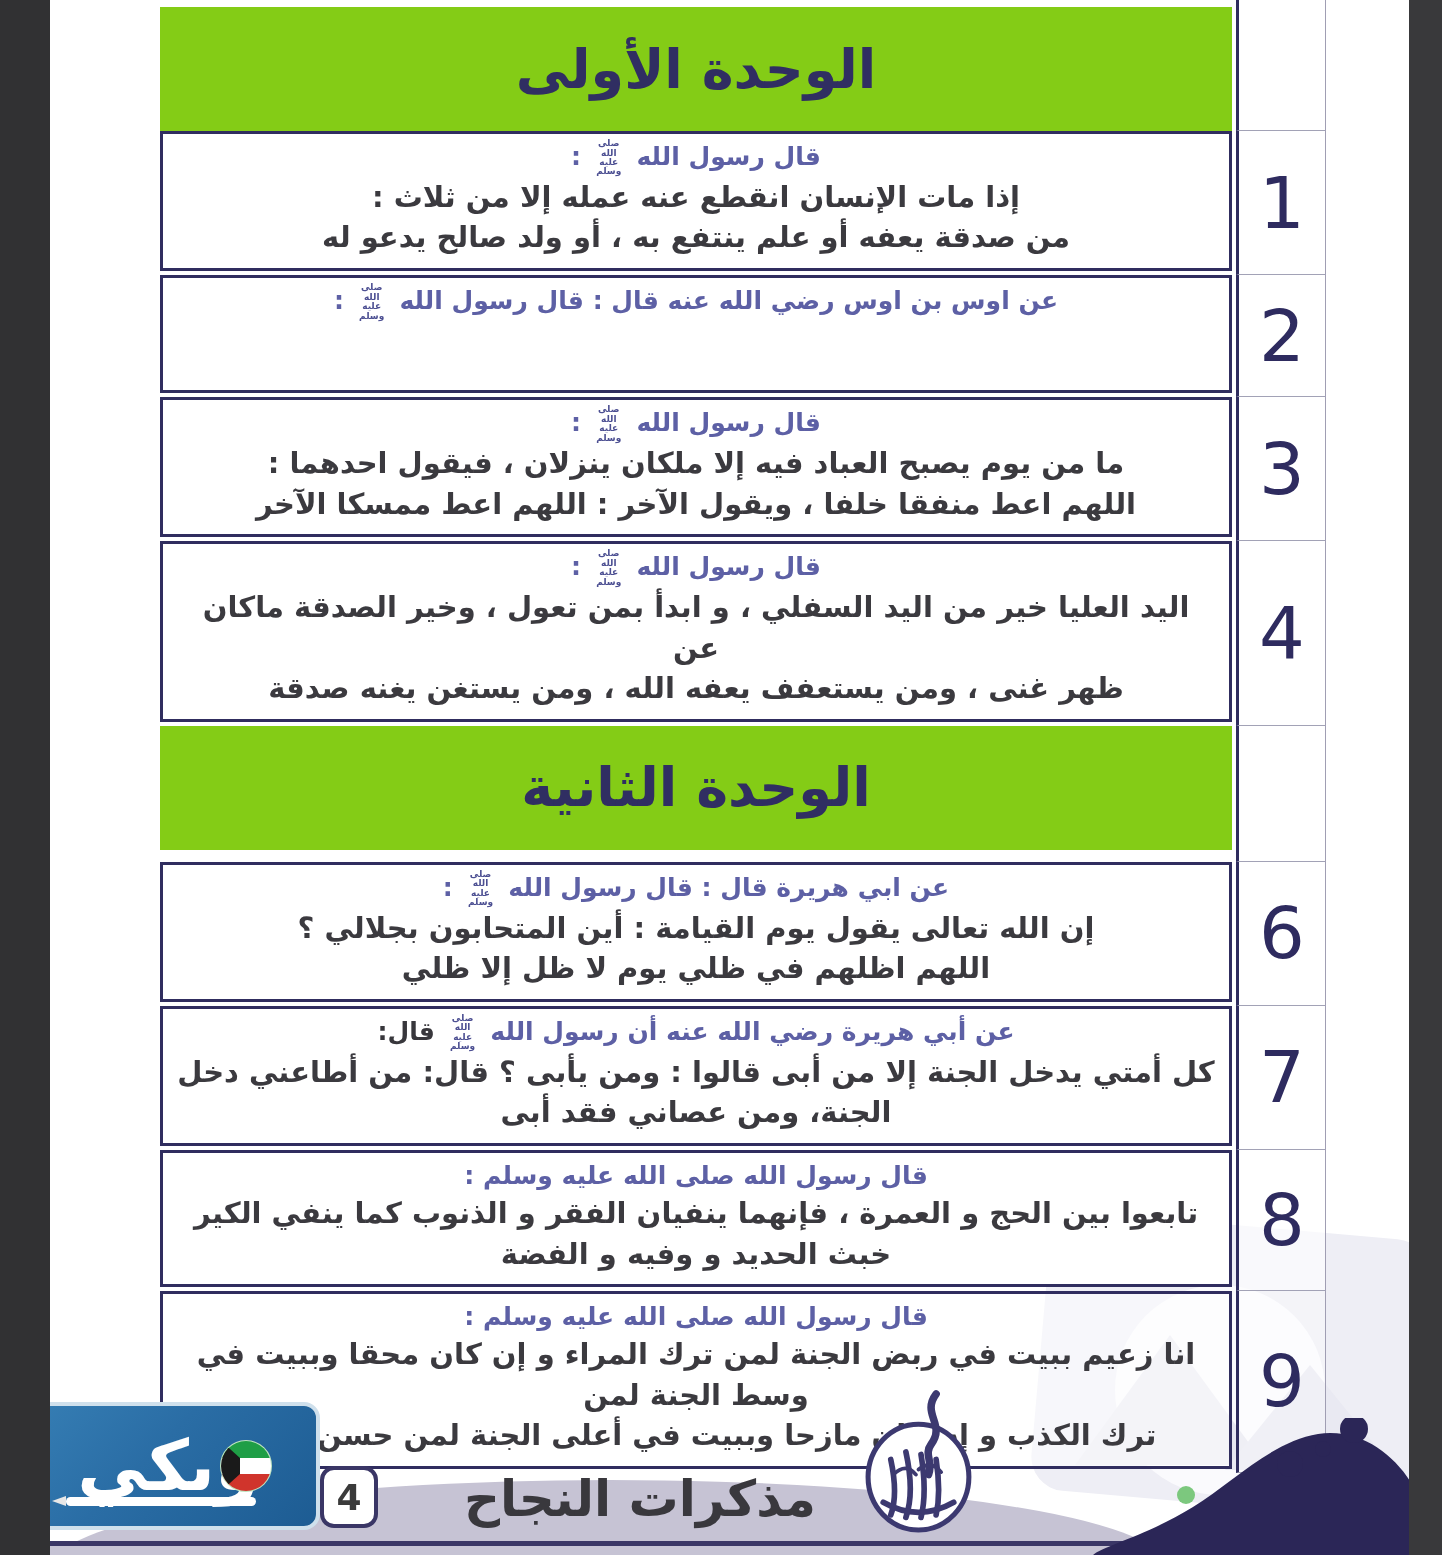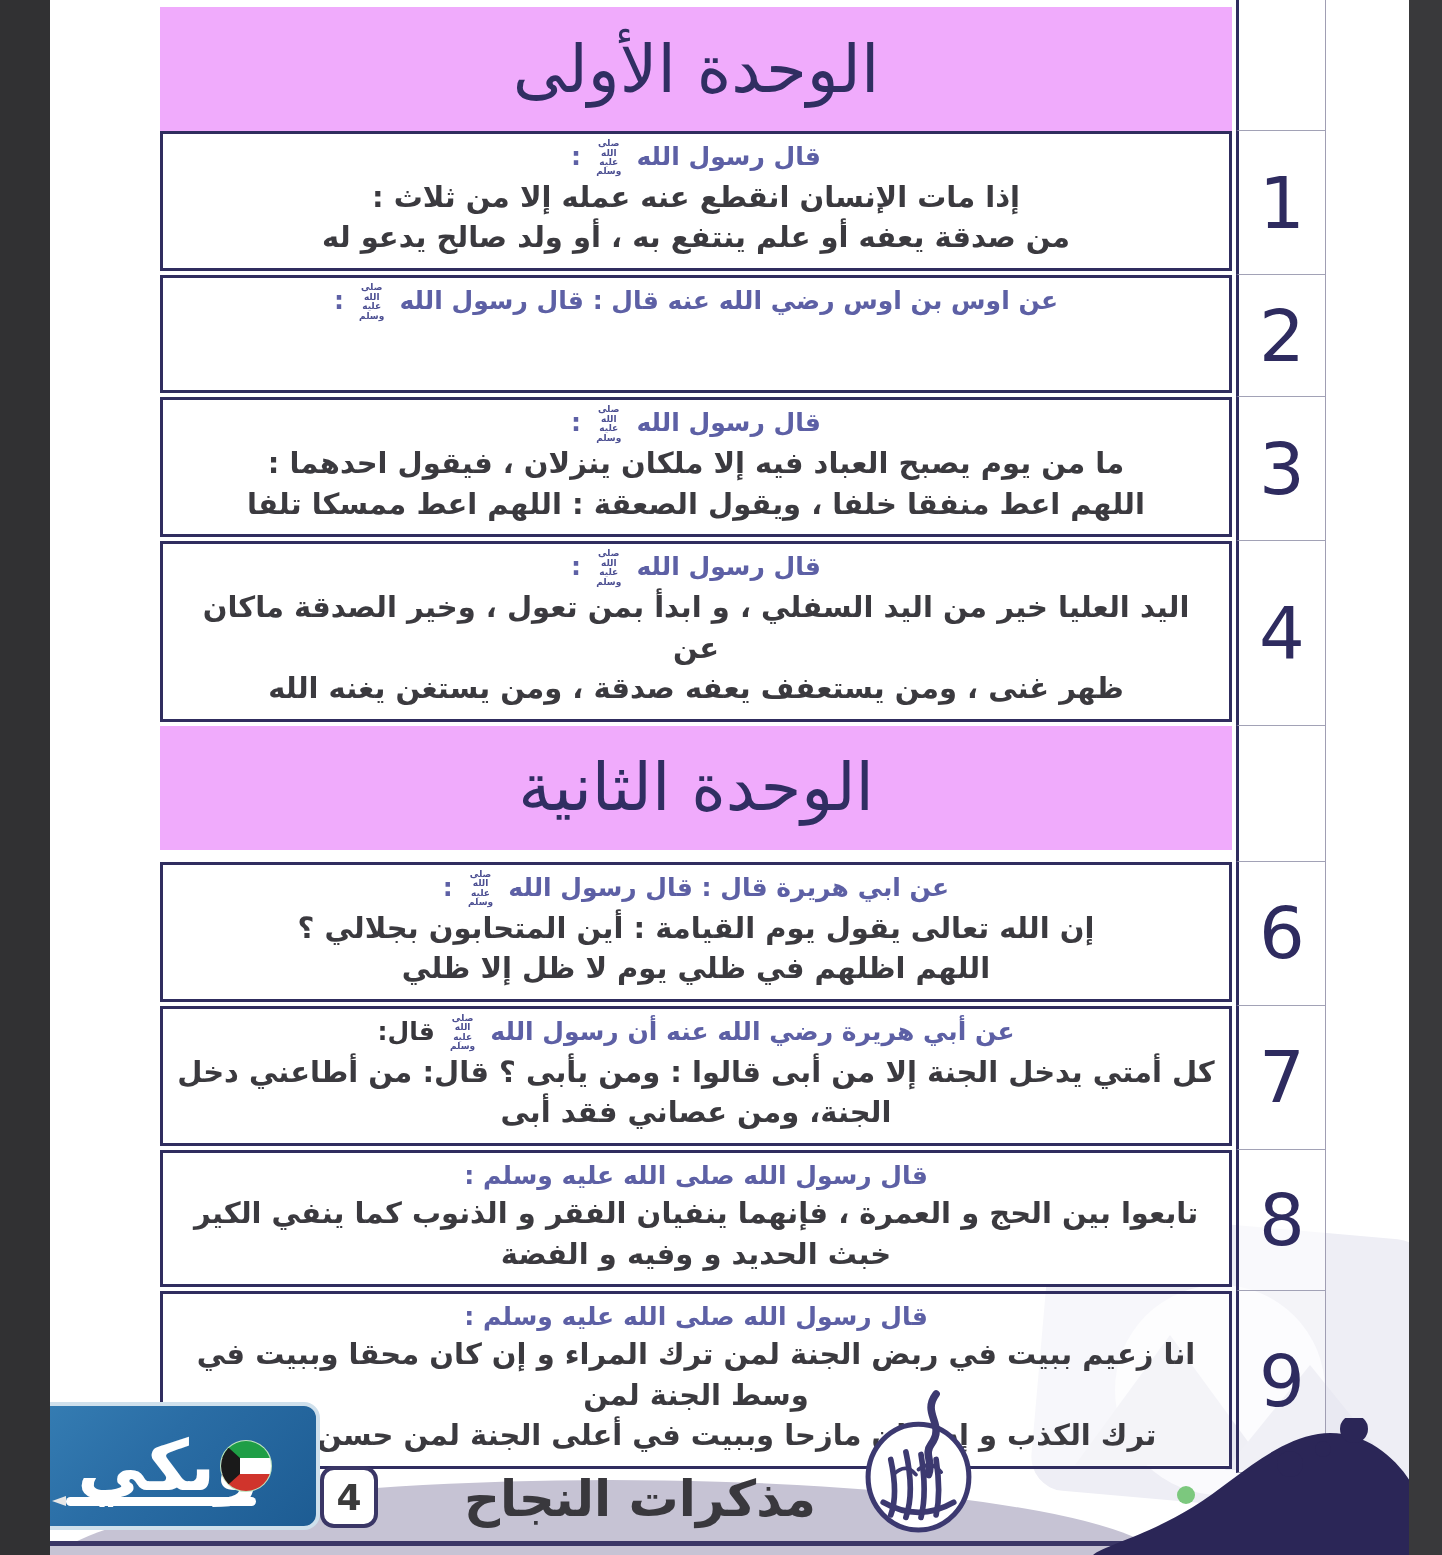--- a/index.html
+++ b/index.html
@@ -23,22 +23,22 @@
   .table-wrap{position:absolute;left:160px;top:0;width:1168px;z-index:2;}
   .item{display:flex;direction:ltr;}
   .cell-text{flex:0 0 1072px;box-sizing:border-box;direction:rtl;}
   .cell-num{
     flex:0 0 90px;margin-left:4px;box-sizing:border-box;
     border-left:3px solid #2f2c5e;border-right:1.5px solid #a09eb3;border-bottom:1.5px solid #a2a2b6;
     display:flex;align-items:center;justify-content:center;
     font-size:72px;color:#2e2b5f;background:rgba(255,255,255,0.65);
   }
   .unit-cell{
-    height:124px;background:#f0abfc;display:flex;align-items:center;justify-content:center;
-    color:#302e62;font-size:66px;font-weight:normal;letter-spacing:0;
+    height:124px;background:#84cc16;display:flex;align-items:center;justify-content:center;
+    color:#302e62;font-size:54px;font-weight:bold;letter-spacing:0;
   }
   .item-unit:first-child .unit-cell{margin-top:7px;}
   .item-unit:not(:first-child) .unit-cell{margin-bottom:12px;}
   .row-box{
     border:3px solid #302d5f;background:#ffffff;margin-bottom:4px;
     padding:5px 14px 10px;text-align:center;min-height:118px;box-sizing:border-box;
   }
   .item-row:last-child .row-box{background:rgba(255,255,255,0.55);}
   .item-row:last-child .cell-num{background:rgba(255,255,255,0.35);}
   .head-line{font-size:25px;line-height:1.4;color:#5d60a5;font-weight:bold;}
@@ -135,39 +135,39 @@
     <div class="cell-text">
       <div class="row-box">
         <div class="head-line">
           <span class="head-pre">قال رسول الله</span>
           <span class="seal">صلى الله عليه وسلم</span>
           <span class="head-post"> :</span>
           <span class="head-dark"></span>
         </div>
         <div class="body-lines">
             <div class="body-line">ما من يوم يصبح العباد فيه إلا ملكان ينزلان ، فيقول احدهما :</div>
-            <div class="body-line">اللهم اعط منفقا خلفا ، ويقول الصعقة : اللهم اعط ممسكا تلفا</div>
+            <div class="body-line">اللهم اعط منفقا خلفا ، ويقول الآخر : اللهم اعط ممسكا الآخر</div>
           </div>
       </div>
     </div>
     <div class="cell-num">3</div>
   </div>
 
   <div class="item item-row">
     <div class="cell-text">
       <div class="row-box">
         <div class="head-line">
           <span class="head-pre">قال رسول الله</span>
           <span class="seal">صلى الله عليه وسلم</span>
           <span class="head-post"> :</span>
           <span class="head-dark"></span>
         </div>
         <div class="body-lines">
             <div class="body-line">اليد العليا خير من اليد السفلي ، و ابدأ بمن تعول ، وخير الصدقة ماكان عن</div>
-            <div class="body-line">ظهر غنى ، ومن يستعفف يعفه صدقة ، ومن يستغن يغنه الله</div>
+            <div class="body-line">ظهر غنى ، ومن يستعفف يعفه الله ، ومن يستغن يغنه صدقة</div>
           </div>
       </div>
     </div>
     <div class="cell-num">4</div>
   </div>
 
   <div class="item item-unit">
     <div class="cell-text">
       <div class="unit-cell">الوحدة الثانية</div>
     </div>

